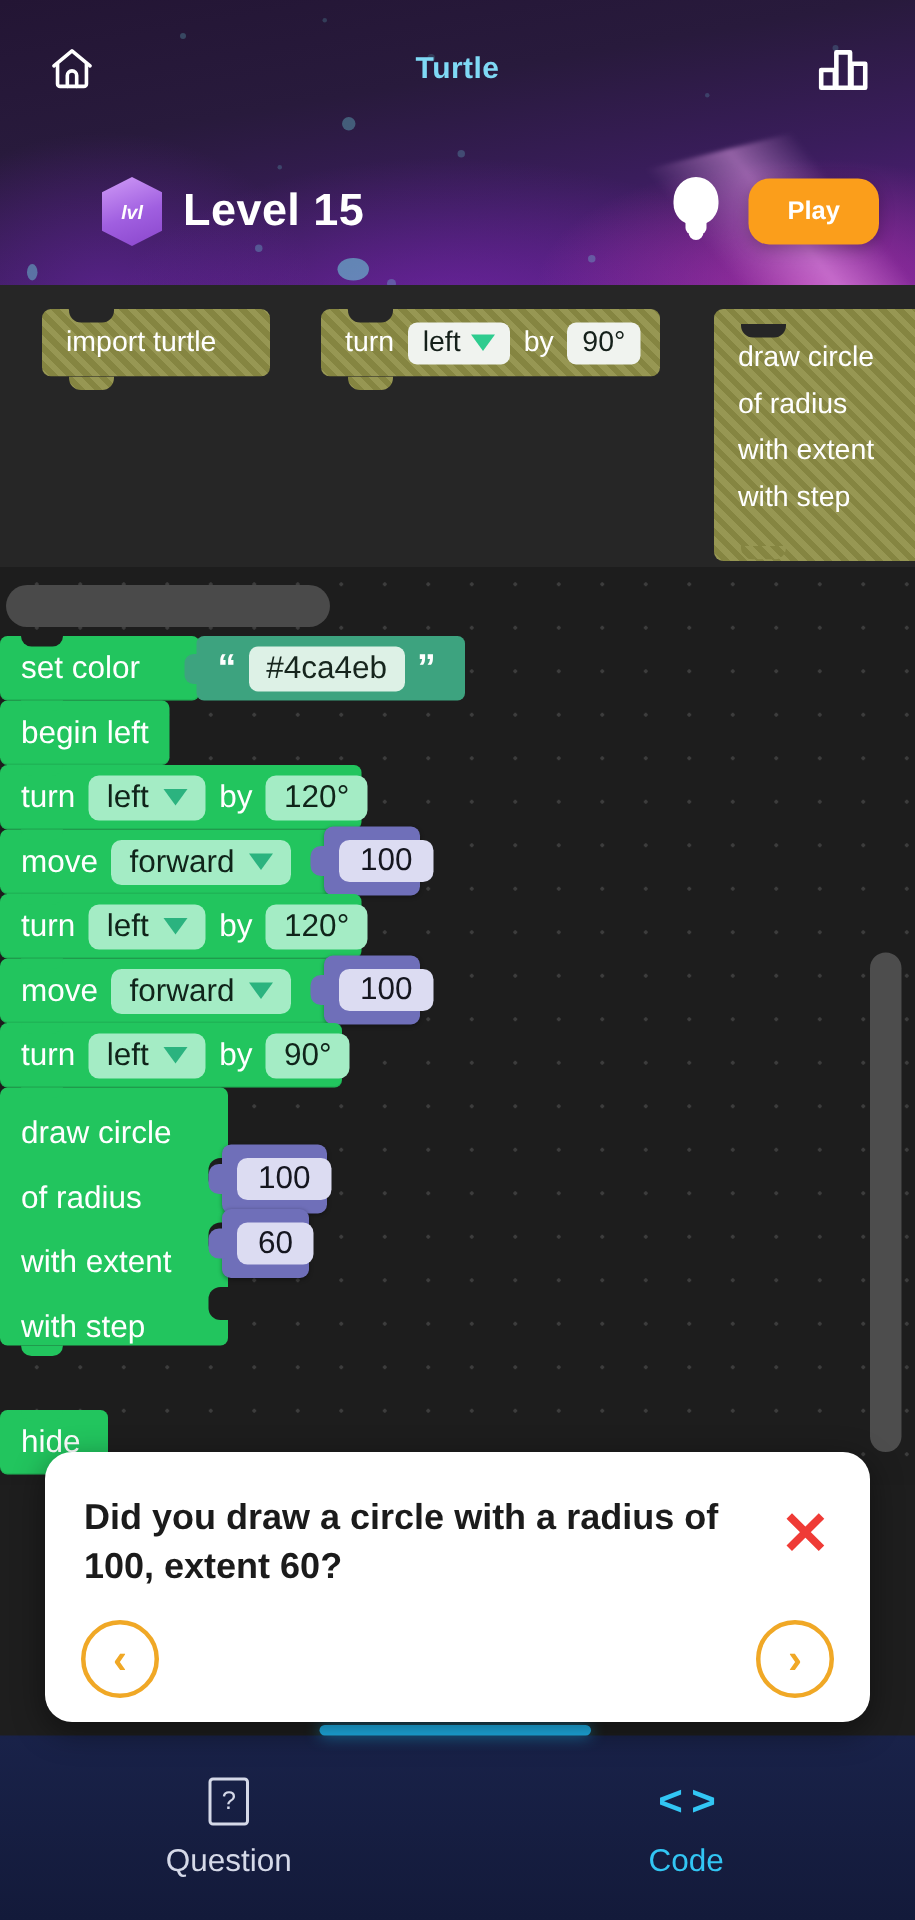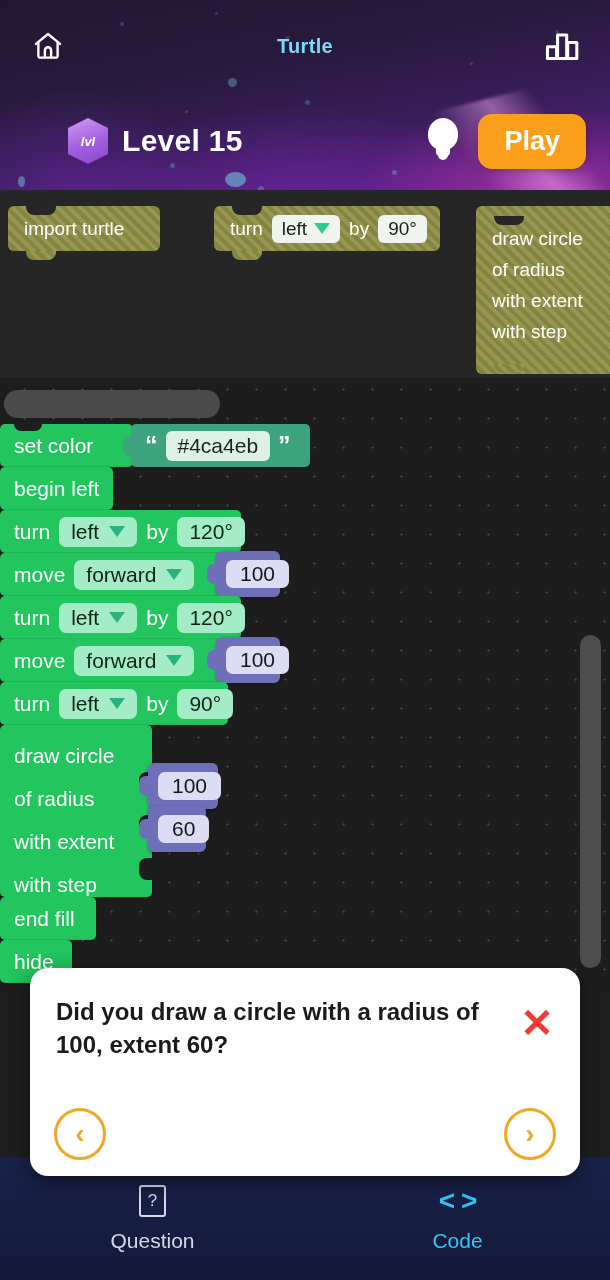--- a/index.html
+++ b/index.html
@@ -60,21 +60,21 @@
   }
   .bulb .neck {
     position: absolute; top: 29px; left: 12px; width: 14px; height: 9px;
     background: #ffffff; border-radius: 0 0 4px 4px;
   }
   .bulb .tip {
     position: absolute; top: 37px; left: 14px; width: 10px; height: 5px;
     background: #ffffff; border-radius: 0 0 5px 5px;
   }
   .play-btn {
-    background: #fb9e1b; color: #ffffff; font-size: 27px; font-weight: 700;
+    background: #fb9e1b; color: #ffffff; font-size: 17px; font-weight: 700;
     border: none; border-radius: 14px; padding: 12px 26px; cursor: pointer;
     box-shadow: 0 3px 10px rgba(0,0,0,.25);
   }
 
   
   .palette {
     position: absolute; left: 0; top: 190px; width: 610px; height: 188px;
     background: #262626; overflow: hidden;
   }
   .pal-block {
@@ -176,21 +176,21 @@
   }
   .cblk .nub { position: absolute; top: 0; left: 14px; width: 28px; height: 7px; background: #22c55e; border-radius: 0 0 7px 7px; }
   .cblk .nub-bot { position: absolute; bottom: -7px; left: 14px; width: 28px; height: 7px; background: #22c55e; border-radius: 0 0 7px 7px; }
   .cblk .line { height: 43px; display: flex; align-items: center; white-space: nowrap; }
   .socket {
     position: absolute; width: 13px; height: 22px; background: #1d1d1d; border-radius: 8px 0 0 8px;
   }
 
   
   .card {
-    position: absolute; left: 30px; top: 968px; width: 550px; height: 208px;
+    position: absolute; left: 30px; top: 968px; width: 550px; height: 180px;
     background: #ffffff; border-radius: 18px; box-shadow: 0 6px 22px rgba(0,0,0,.45);
     z-index: 20;
   }
   .card-q {
     position: absolute; left: 26px; top: 28px; width: 440px;
     color: #1b1b1b; font-size: 24px; font-weight: 700; line-height: 1.36;
   }
   .card-x {
     position: absolute; right: 24px; top: 38px; width: 38px; height: 38px;
     color: #ef3b36; font-size: 40px; font-weight: 700; line-height: 34px;
@@ -280,21 +280,21 @@
           <div class="neck"></div>
           <div class="tip"></div>
         </div>
         <button class="play-btn">Play</button>
       </div>
     </div>
   </div>
 
   <div class="palette">
 
-    <div class="pal-block" style="left:8px;top:16px;width:152px;height:45px;">
+    <div class="pal-block" style="left:28px;top:16px;width:152px;height:45px;">
       <div class="notch-top"></div>
       <div class="notch-bot"></div>
       <div class="pal-row">
         <span>import turtle</span>
       </div>
     </div>
 
     <div class="pal-block" style="left:214px;top:16px;width:226px;height:45px;">
       <div class="notch-top"></div>
       <div class="notch-bot"></div>
@@ -412,24 +412,20 @@
       <div class="plug"></div>
       <span class="val">100</span>
     </div>
     <div class="socket" style="left:139px;top:437px;"></div>
     <div class="numblk" style="left:148px;top:428px;width:58px;height:46px;">
       <div class="plug"></div>
       <span class="val">60</span>
     </div>
     <div class="socket" style="left:139px;top:480px;background:#1d1d1d;"></div>
 
-    <div class="blk below-green" style="left:0px;top:519px;width:96px;height:43px;">
-      <div class="nub"></div>
-      <span class="blk-label">end fill</span>
-    </div>
 
     <div class="blk below-green" style="left:0px;top:562px;width:72px;height:43px;">
       <div class="nub"></div>
       <span class="blk-label">hide</span>
     </div>
   </div>
 
   <div class="card-indicator"></div>
   <div class="card">
     <div class="card-q">Did you draw a circle with a radius of 100, extent 60?</div>

